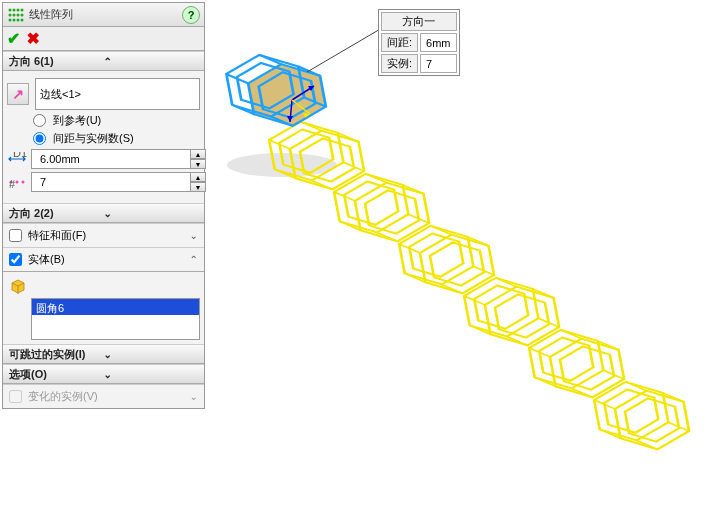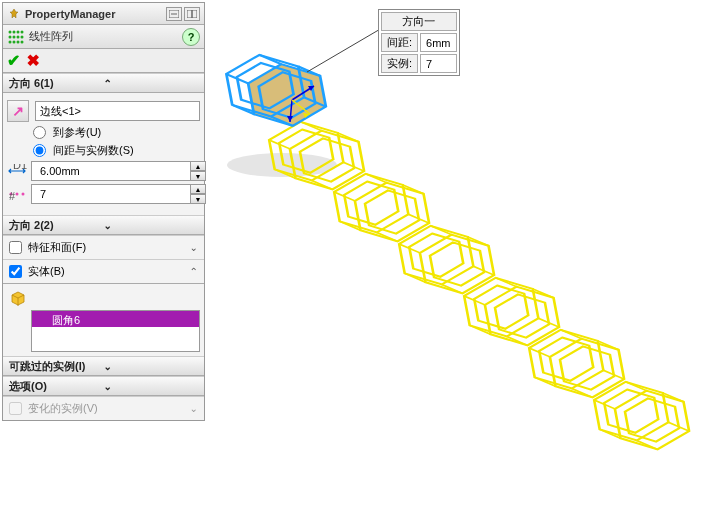--- a/index.html
+++ b/index.html
@@ -16,63 +16,45 @@
 .ok-cancel{display:flex;align-items:center;height:24px;padding:0 4px;background:#eee;border-bottom:1px solid #aaa;gap:6px}
 .ok-icon{color:#0a0;font-size:16px;font-weight:bold;cursor:pointer}
 .cancel-icon{color:#d00;font-size:16px;font-weight:bold;cursor:pointer}
 .group-header{display:flex;align-items:center;height:20px;padding:0 6px;background:linear-gradient(to bottom,#fafafa,#ddd);border-top:1px solid #ccc;border-bottom:1px solid #aaa;cursor:pointer}
 .group-header span{flex:1;font-weight:bold;color:#222}
 .collapse-icon{color:#555;font-size:10px}
 .group-body{background:#f3f3f3;padding:4px 4px 8px}
 .row{display:flex;align-items:center;margin:3px 0;gap:4px}
 .side-icon{width:22px;height:22px;border:1px solid #aaa;background:linear-gradient(to bottom,#f8f8f8,#ddd);display:flex;align-items:center;justify-content:center}
 .edge-arrow{color:#e94bb3;font-size:14px;font-weight:bold}
-input[type=text].field{height:20px;border:1px solid #999;padding:0 4px;background:#fff}
+input[type=text].field{height:32px;border:1px solid #999;padding:0 4px;background:#fff}
 .field-long{flex:1;margin-left:2px}
 .radio-row{margin:3px 0 3px 26px;display:flex;align-items:center;gap:4px}
 .radio-row input{margin-right:3px}
 .spin-wrap{flex:1;display:flex}
 .spin-wrap input{flex:1;height:20px;border:1px solid #999;border-right:none;padding:0 8px;background:#fff}
 .spin-btns{width:16px;display:flex;flex-direction:column}
 .spin-btns button{height:10px;border:1px solid #999;background:linear-gradient(to bottom,#f8f8f8,#ddd);font-size:7px;line-height:1;padding:0;cursor:pointer}
 .dist-icon{width:22px;height:20px;display:flex;align-items:center;justify-content:flex-start;color:#0066cc;font-size:10px}
 .check-row{display:flex;align-items:center;padding:4px 6px;gap:4px;background:#f3f3f3;border-top:1px solid #ccc}
 .check-row input{margin-right:2px}
 .list-box{height:42px;border:1px solid #999;background:#fff;margin:2px 2px 2px 26px;overflow:hidden}
-.list-item{height:16px;padding:2px 20px;background:#a21caf;color:#fff}
+.list-item{height:16px;padding:2px 4px;background:#1d4ed8;color:#fff}
 .feature-icon{width:18px;height:18px;margin-left:4px}
 .disabled{color:#999}
 .canvas{position:absolute;left:207px;top:0;right:0;bottom:0;background:#fff}
 .canvas svg{width:100%;height:100%}
 .callout{position:absolute;left:378px;top:9px;background:#fff;border:1px solid #888;font-size:11px}
 .callout td{border:1px solid #aaa;padding:1px 5px;text-align:left}
 .callout td:first-child{background:#f0f0f0;text-align:center}
 </style>
 </head>
 <body>
 
 <div class="panel">
-  <div class="pm-header">
-    <svg class="pin-icon" viewBox="0 0 14 14">
-        <path d="M7 2l2 3h2l-2 2v4l-2-2-2 2v-4l-2-2h2z" fill="#d4a017" stroke="#8a6d1a" stroke-width="0.5"></path>
-      </svg>
-    <span>PropertyManager</span>
-    <div class="mini-btn">
-        <svg width="10" height="8">
-          <rect x="0" y="0" width="10" height="8" fill="none" stroke="#666" stroke-width="1"></rect>
-          <line x1="2" y1="4" x2="8" y2="4" stroke="#666"></line>
-        </svg>
-      </div>
-    <div class="mini-btn">
-        <svg width="10" height="8">
-          <rect x="0" y="0" width="5" height="8" fill="none" stroke="#666"></rect>
-          <rect x="5" y="0" width="5" height="8" fill="none" stroke="#666"></rect>
-        </svg>
-      </div>
-  </div>
 
   <div class="title-row">
     <svg class="pattern-icon" viewBox="0 0 18 18">
       <circle cx="3" cy="4" r="1.5" fill="#2a2"></circle>
         <circle cx="7" cy="4" r="1.5" fill="#2a2"></circle>
         <circle cx="11" cy="4" r="1.5" fill="#2a2"></circle>
         <circle cx="15" cy="4" r="1.5" fill="#2a2"></circle>
       <circle cx="3" cy="9" r="1.5" fill="#2a2"></circle>
         <circle cx="7" cy="9" r="1.5" fill="#2a2"></circle>
         <circle cx="11" cy="9" r="1.5" fill="#2a2"></circle>

